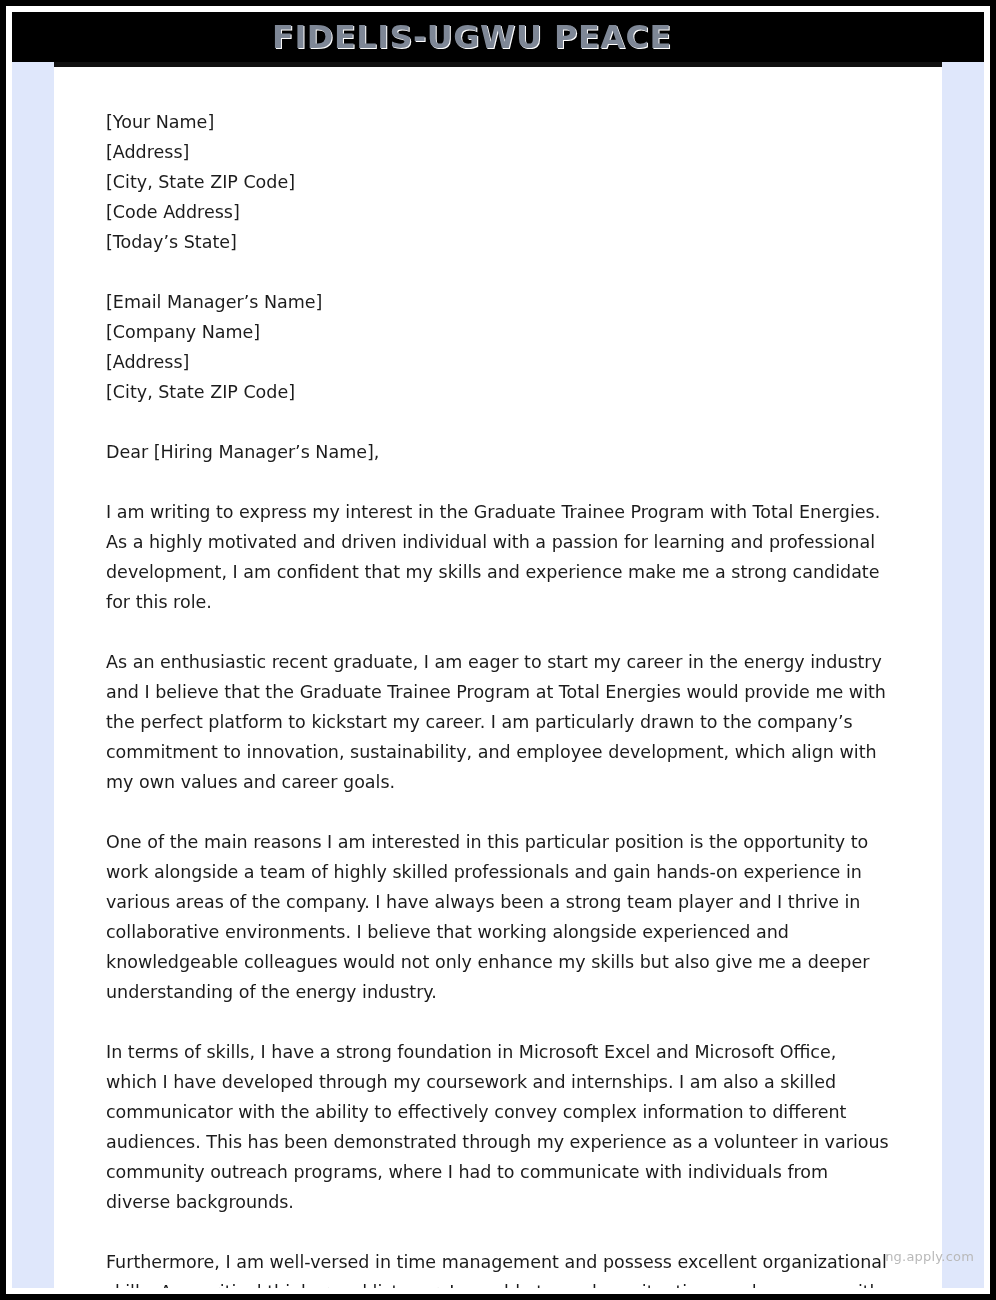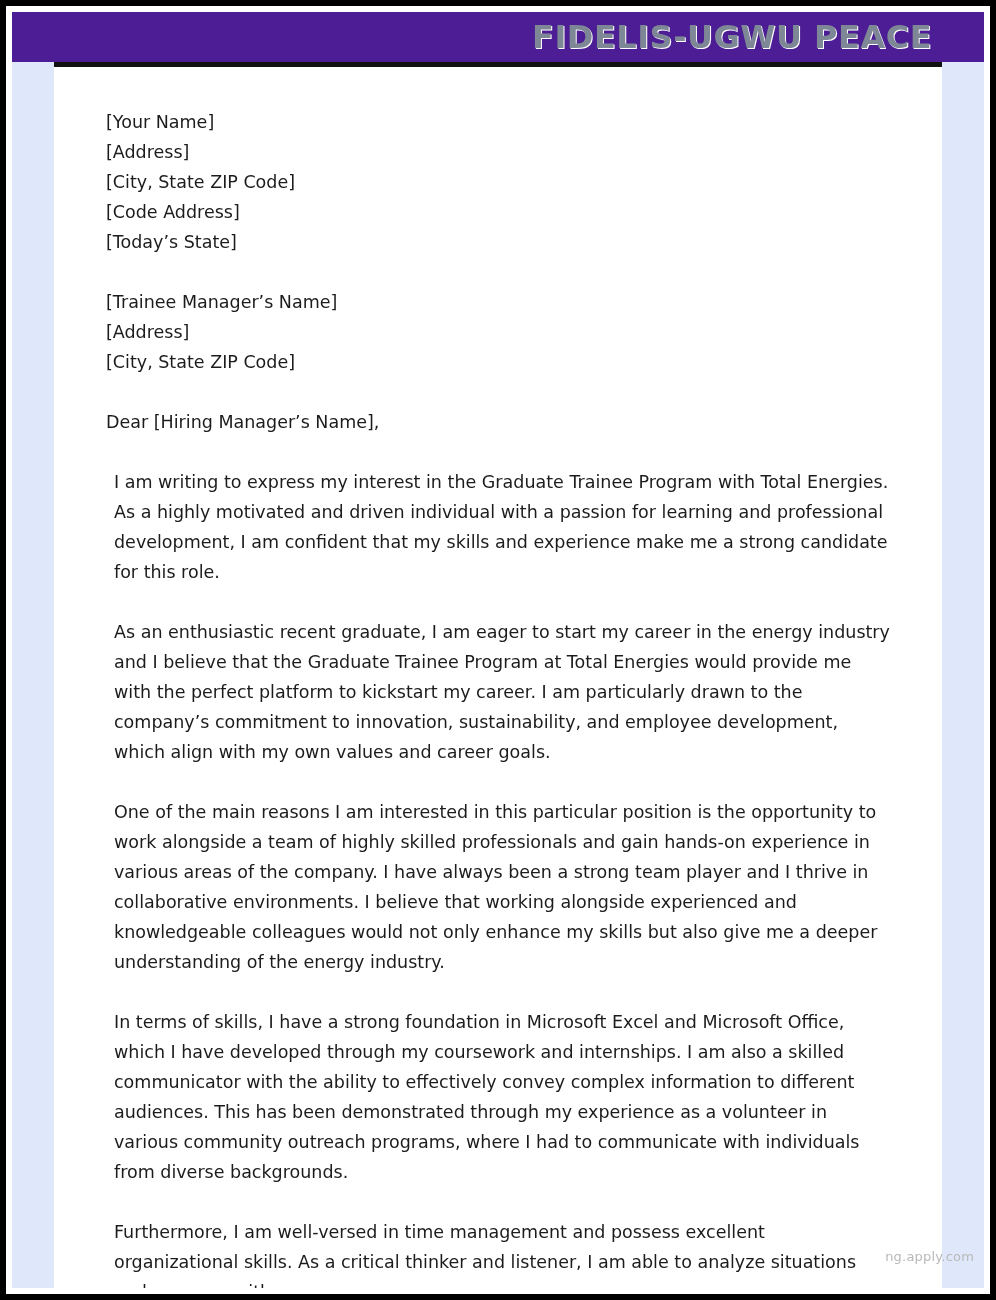--- a/index.html
+++ b/index.html
@@ -29,24 +29,24 @@
     right: 6px;
     bottom: 6px;
     background: #dfe7fb;
   }
   .header-band {
     position: absolute;
     left: 0;
     top: 0;
     width: 100%;
     height: 50px;
-    background: #4c1d95;
+    background: #000000;
     display: flex;
     align-items: center;
-    justify-content: flex-end;
+    justify-content: center;
     box-sizing: border-box;
     padding-right: 52px;
   }
   .brand-title {
     font-family: "DejaVu Sans", sans-serif;
     font-size: 32px;
     font-weight: bold;
     letter-spacing: 0.5px;
     color: #7e8796;
     text-shadow: 1px 1px 0 #ffffff;
@@ -78,21 +78,21 @@
   .line {
     font-size: 17.5px;
     line-height: 30px;
     color: #1c1c1c;
     white-space: nowrap;
   }
   .para {
     font-size: 17.5px;
     line-height: 30px;
     color: #1c1c1c;
-    margin: 0 0 30px 8px;
+    margin: 0 0 30px 0;
     text-align: left;
   }
   .salutation {
     font-size: 17.5px;
     line-height: 30px;
     color: #1c1c1c;
     margin: 16px 0 30px 0;
   }
   .watermark {
     position: absolute;
@@ -119,21 +119,22 @@
 
         <div class="block">
           <div class="line">[Your Name]</div>
           <div class="line">[Address]</div>
           <div class="line">[City, State ZIP Code]</div>
           <div class="line">[Code Address]</div>
           <div class="line">[Today’s State]</div>
         </div>
 
         <div class="block">
-          <div class="line">[Trainee Manager’s Name]</div>
+          <div class="line">[Email Manager’s Name]</div>
+          <div class="line">[Company Name]</div>
           <div class="line">[Address]</div>
           <div class="line">[City, State ZIP Code]</div>
         </div>
 
         <div class="salutation">Dear [Hiring Manager’s Name],</div>
 
         <p class="para">I am writing to express my interest in the Graduate Trainee Program with Total Energies. As a highly motivated and driven individual with a passion for learning and professional development, I am confident that my skills and experience make me a strong candidate for this role.</p>
         <p class="para">As an enthusiastic recent graduate, I am eager to start my career in the energy industry and I believe that the Graduate Trainee Program at Total Energies would provide me with the perfect platform to kickstart my career. I am particularly drawn to the company’s commitment to innovation, sustainability, and employee development, which align with my own values and career goals.</p>
         <p class="para">One of the main reasons I am interested in this particular position is the opportunity to work alongside a team of highly skilled professionals and gain hands-on experience in various areas of the company. I have always been a strong team player and I thrive in collaborative environments. I believe that working alongside experienced and knowledgeable colleagues would not only enhance my skills but also give me a deeper understanding of the energy industry.</p>
         <p class="para">In terms of skills, I have a strong foundation in Microsoft Excel and Microsoft Office, which I have developed through my coursework and internships. I am also a skilled communicator with the ability to effectively convey complex information to different audiences. This has been demonstrated through my experience as a volunteer in various community outreach programs, where I had to communicate with individuals from diverse backgrounds.</p>

